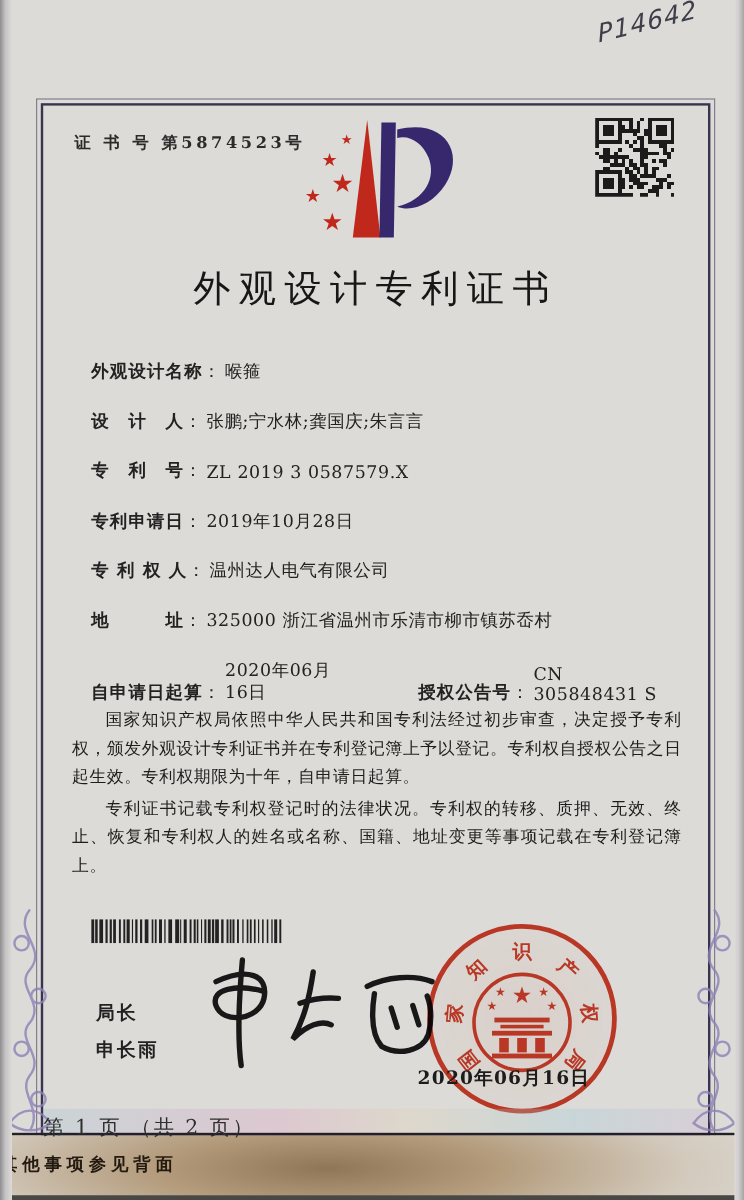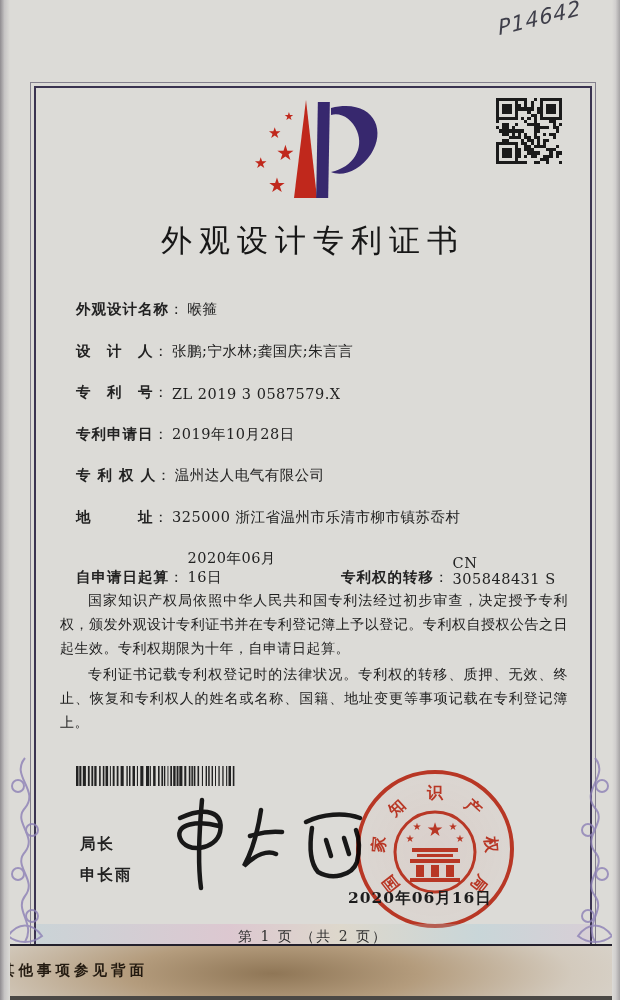--- a/index.html
+++ b/index.html
@@ -52,42 +52,43 @@
   .seal .char{position:absolute;left:calc(50% - 9px);top:calc(50% - 10px);
        width:18px;height:20px;text-align:center;font-size:16px;font-weight:700;
        color:#d6402c;font-family:"DejaVu Sans",sans-serif;}
   .emblem{position:absolute;left:50%;top:52%;transform:translate(-50%,-50%);}
   .seal-date{position:absolute;left:312px;top:800px;font-size:15.5px;font-weight:700;
        color:#1c1c1c;letter-spacing:1px;z-index:4;}
 
   .rainbow{position:absolute;left:0;right:0;top:836px;height:22px;opacity:.5;
        background:linear-gradient(90deg,rgba(150,190,215,.5),rgba(222,160,195,.65) 35%,
        rgba(225,205,170,.5) 55%,rgba(150,200,220,.55) 80%,rgba(200,170,210,.5));}
-  .page-indicator{position:absolute;left:0;right:0;top:840px;text-align:center;
-       font-size:14px;color:#2e2e2e;letter-spacing:2px;z-index:2;}
+  .page-indicator{position:absolute;left:0;right:0;top:840px;
+       font-size:17px;color:#2e2e2e;letter-spacing:2px;z-index:2;}
 
   .bottom-strip{position:absolute;left:0;right:0;bottom:0;height:50px;
        background:radial-gradient(ellipse 62% 160% at 44% 55%,#8f7656 0%,#b49c7d 38%,
        #d3cabd 78%,#d9d4cc 100%);border-top:2px solid #23202c;border-bottom:4px solid #4a4845;}
   .back-note{position:absolute;left:0;right:0;bottom:16px;text-align:left;
        font-size:14.5px;font-weight:700;color:#231a10;letter-spacing:4px;}
 
   .flourish{position:absolute;z-index:1;opacity:.8;}
   .fl-bl{left:2px;bottom:54px;}
   .fl-br{right:2px;bottom:54px;transform:scaleX(-1);}
 </style>
 </head>
 <body>
 
 <div id="page">
 
   <div class="annotation">P14642</div>
 
   <div class="frame">
 
+    <div class="cert-number">证 书 号 第5874523号</div>
 
     <div class="qr"><svg width="66" height="66" viewBox="0 0 21 21" shape-rendering="crispEdges" fill="#1b1b1b">
           <rect x="0" y="0" width="1" height="1"></rect>
           <rect x="1" y="0" width="1" height="1"></rect>
           <rect x="2" y="0" width="1" height="1"></rect>
           <rect x="3" y="0" width="1" height="1"></rect>
           <rect x="4" y="0" width="1" height="1"></rect>
           <rect x="5" y="0" width="1" height="1"></rect>
           <rect x="6" y="0" width="1" height="1"></rect>
           <rect x="7" y="0" width="1" height="1"></rect>
@@ -340,21 +341,21 @@
         <span class="flabel">专利申请日</span>：<span class="fvalue">2019年10月28日</span>
       </div>
       <div class="frow">
         <span class="flabel">专 利 权 人</span>：<span class="fvalue">温州达人电气有限公司</span>
       </div>
       <div class="frow">
         <span class="flabel">地　　　址</span>：<span class="fvalue">325000 浙江省温州市乐清市柳市镇苏岙村</span>
       </div>
       <div class="frow">
         <span class="flabel">自申请日起算</span>：<span class="fvalue">2020年06月16日</span>
-        <span class="flabel second">专利权的转移</span>：<span class="fvalue">CN 305848431 S</span>
+        <span class="flabel second">授权公告号</span>：<span class="fvalue">CN 305848431 S</span>
       </div>
     </div>
 
     <div class="body-text">
       <p>国家知识产权局依照中华人民共和国专利法经过初步审查，决定授予专利权，颁发外观设计专利证书并在专利登记簿上予以登记。专利权自授权公告之日起生效。专利权期限为十年，自申请日起算。</p>
       <p>专利证书记载专利权登记时的法律状况。专利权的转移、质押、无效、终止、恢复和专利权人的姓名或名称、国籍、地址变更等事项记载在专利登记簿上。</p>
     </div>
 
     <div class="barcode"><svg width="162" height="20" viewBox="0 0 162 20" fill="#222">
           <rect x="0.0" y="0" width="2.5" height="20"></rect>

